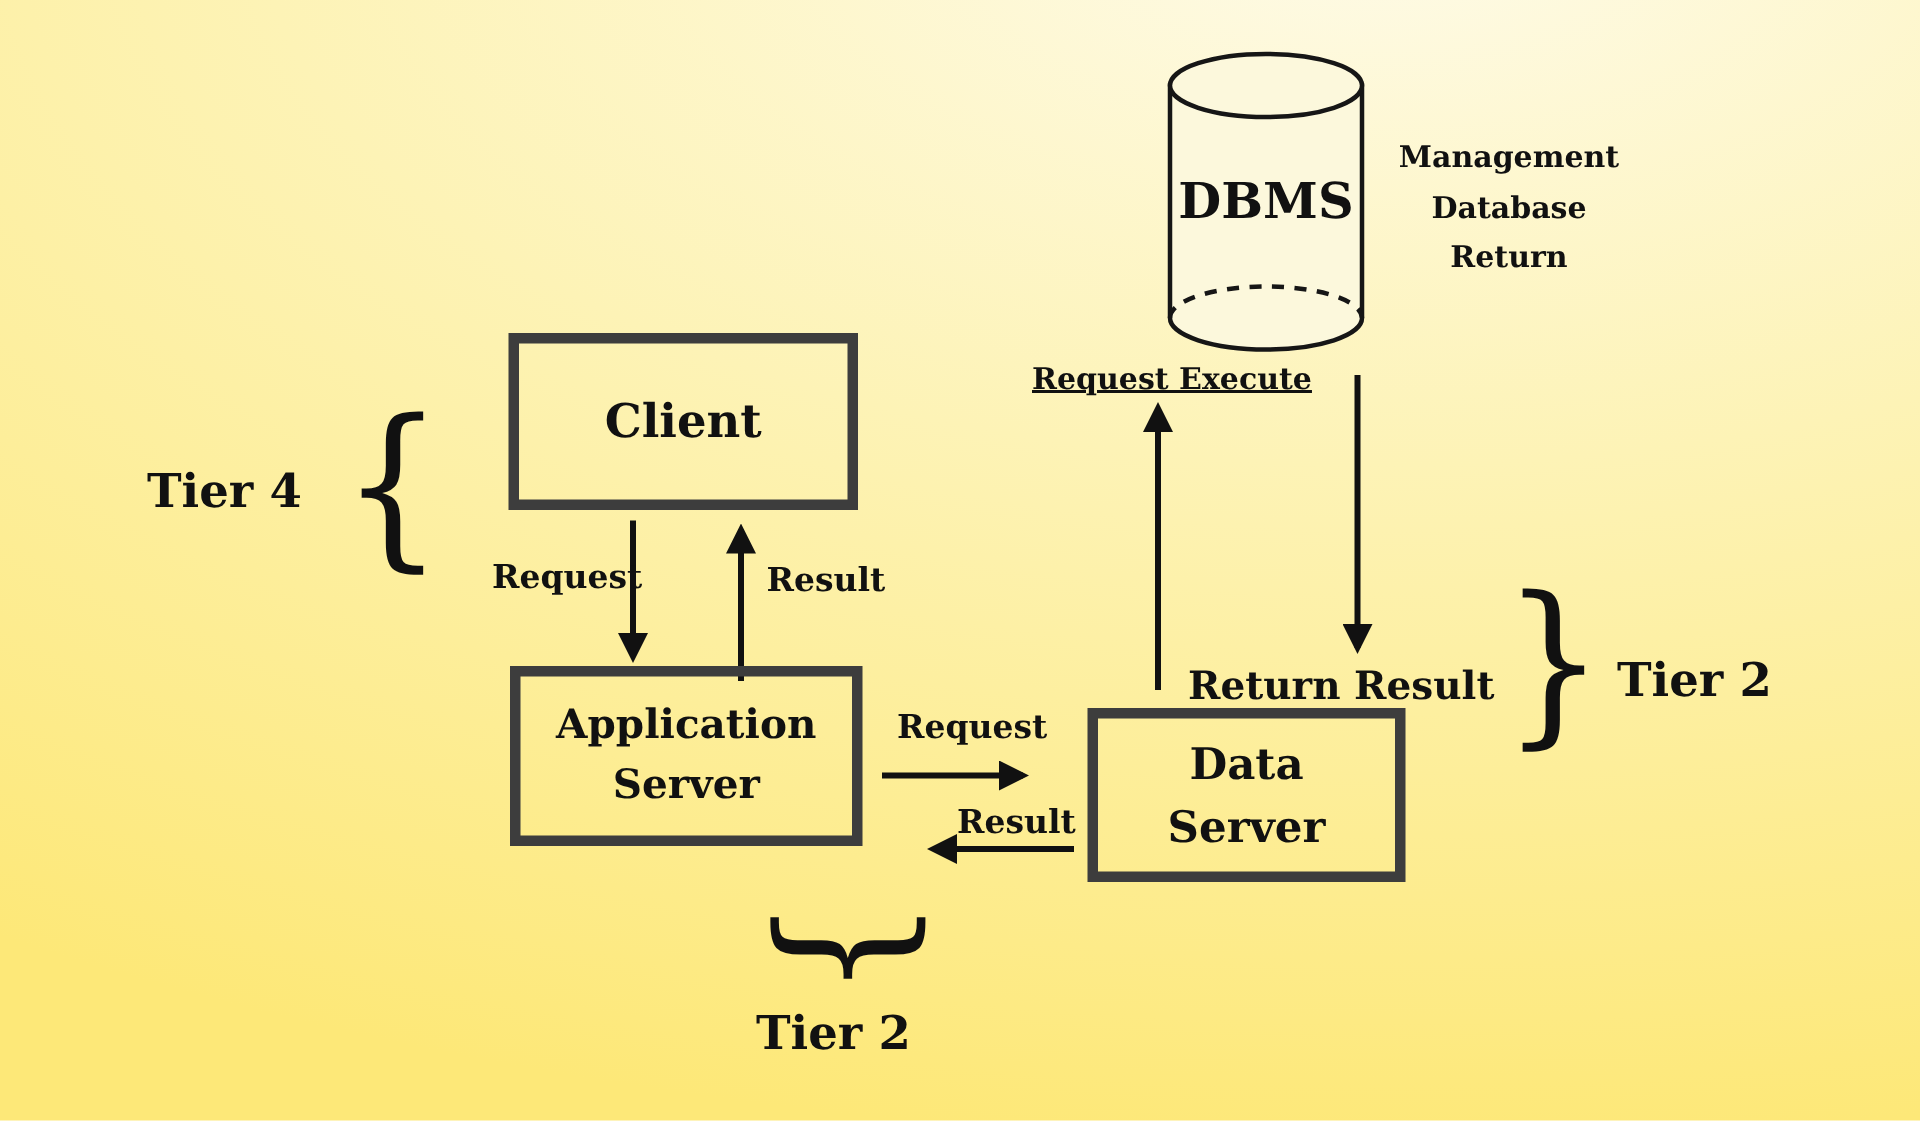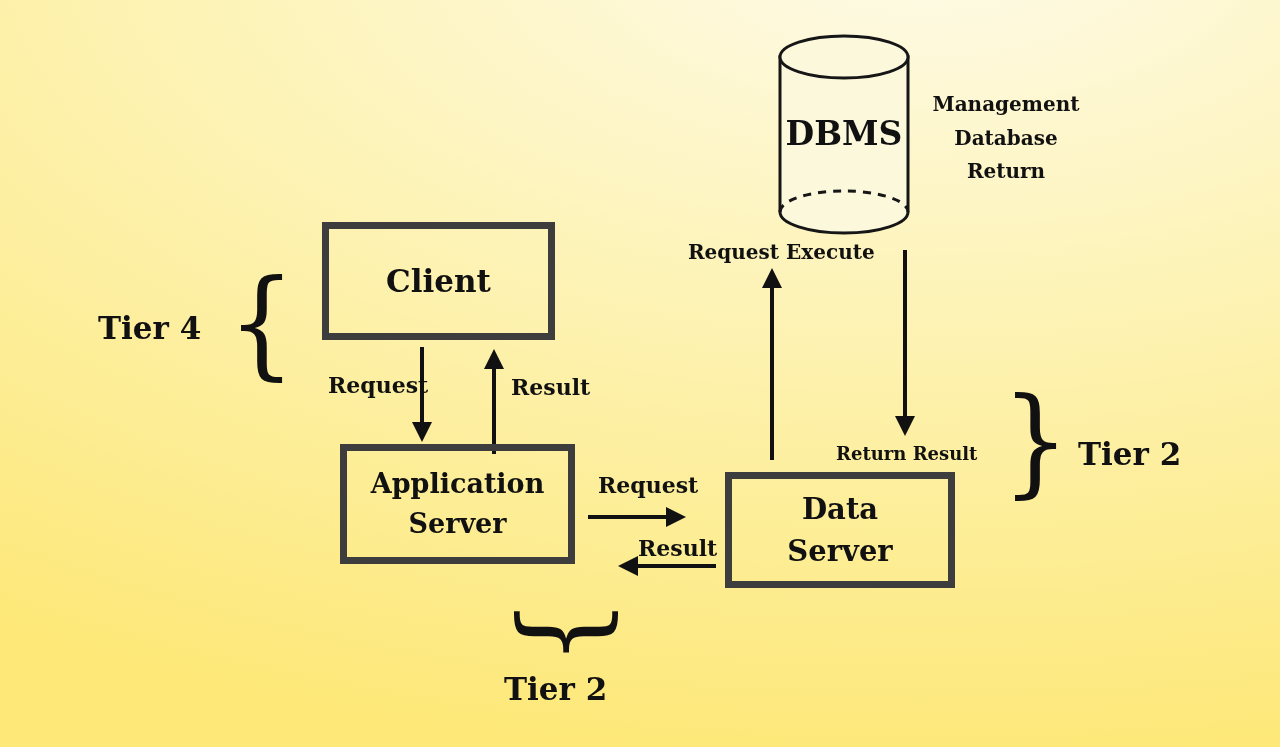--- a/index.html
+++ b/index.html
@@ -13,35 +13,35 @@
   }
   .node{
     position:absolute;
     border:7px solid #3d3d3d;
     display:flex;flex-direction:column;
     align-items:center;justify-content:center;
     font-weight:bold;
     box-sizing:border-box;
     text-align:center;
   }
-  #client{left:322px;top:222px;width:233px;height:118px;font-size:31px;}
+  #client{left:339px;top:222px;width:233px;height:118px;font-size:31px;}
   #app-server{left:340px;top:444px;width:235px;height:120px;font-size:27px;line-height:1.5;}
-  #data-server{left:725px;top:472px;width:230px;height:116px;font-size:29px;line-height:1.45;}
+  #data-server{left:725px;top:472px;width:212px;height:116px;font-size:29px;line-height:1.45;}
   .edge-label{
     position:absolute;
     font-weight:bold;
     font-size:22px;
     white-space:nowrap;
   }
   #lbl-client-to-app{left:328px;top:372px;}
   #lbl-app-to-client{left:511px;top:374px;}
   #lbl-app-to-data{left:598px;top:472px;width:90px;text-align:center;}
   #lbl-data-to-app{left:638px;top:535px;}
-  #lbl-data-to-dbms{left:688px;top:240px;font-size:20px;}
-  #lbl-dbms-to-data{left:836px;top:443px;font-size:18px;}
+  #lbl-data-to-dbms{left:688px;top:240px;font-size:20px;text-decoration:underline;}
+  #lbl-dbms-to-data{left:792px;top:443px;font-size:26px;}
   .tier-label{
     position:absolute;
     font-weight:bold;
     font-size:31px;
     white-space:nowrap;
   }
   #tier0-label{left:98px;top:310px;}
   #tier1-label{left:504px;top:671px;}
   #tier2-label{left:1078px;top:436px;text-align:center;}
   .brace{

